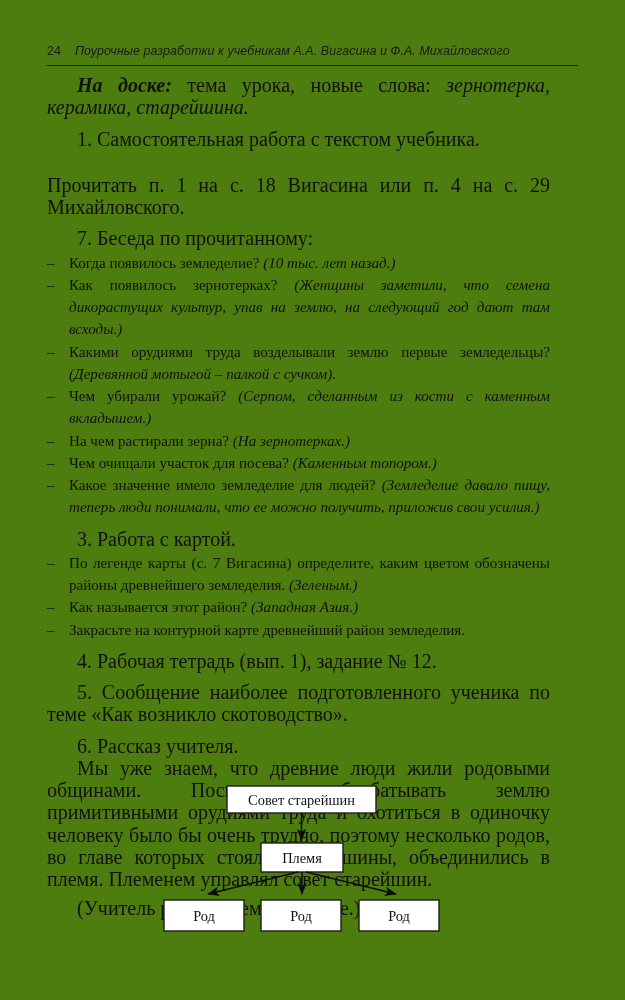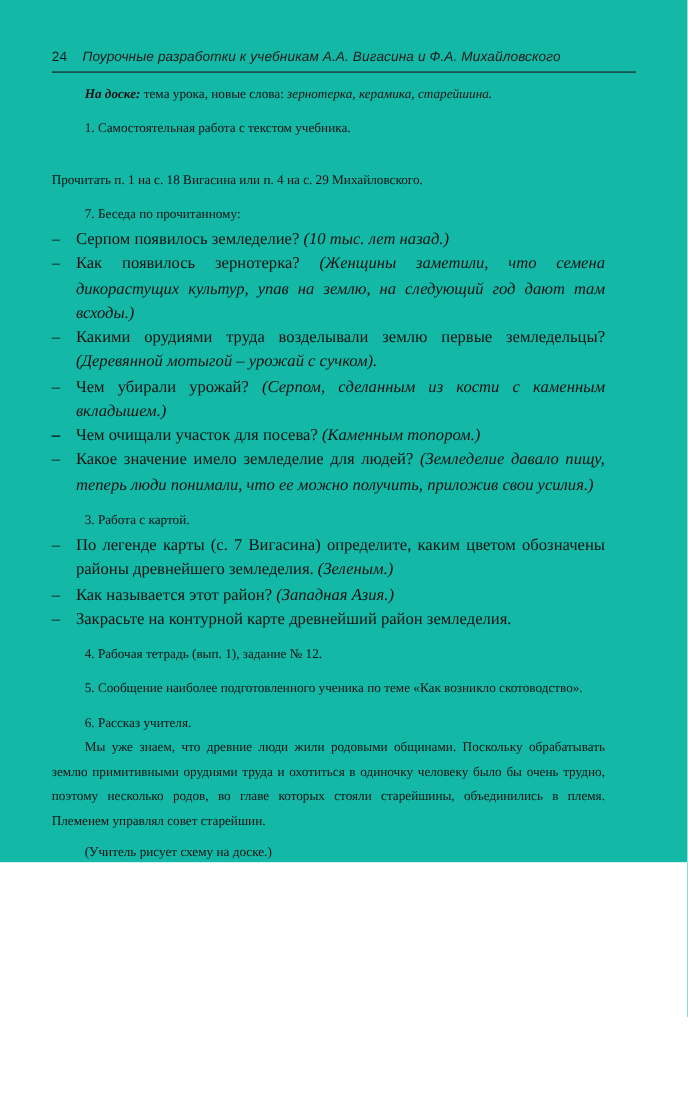--- a/index.html
+++ b/index.html
@@ -3,22 +3,22 @@
 <meta charset="utf-8">
 <style>
   html, body {
     margin: 0;
     padding: 0;
     background: #ffffff;
   }
   .page {
     position: relative;
     width: 625px;
-    height: 784px;
-    background: #14b8a6;
+    height: 1000px;
+    background: #4d7c0f;
     font-family: "Liberation Serif", "DejaVu Serif", serif;
     color: #111111;
     overflow: hidden;
   }
 
   
   .running-head {
     position: absolute;
     left: 47px;
     top: 44px;
@@ -48,21 +48,21 @@
 
   
   .column {
     position: absolute;
     left: 47px;
     top: 74px;
     width: 503px;
   }
 
   .para {
-    font-size: 12px;
+    font-size: 20px;
     line-height: 22.25px;
     text-align: justify;
     text-justify: inter-word;
     margin: 0;
     hyphens: manual;
   }
   .para.indent  { text-indent: 30px; }
   .para.flush   { text-indent: 0; margin-top: 24px; }
   .para.gap-sm  { margin-top: 6.5px; }
   .para.gap-md  { margin-top: 9px; }
@@ -126,40 +126,41 @@
 
     <p class="para indent"><span class="bold-italic">На доске:</span><span> тема урока, новые слова: </span><span class="ital">зернотерка, керамика, старейшина.</span></p>
 
     <p class="para indent gap-md">1. Самостоятельная работа с текстом учебника.</p>
     <p class="para flush">Прочитать п. 1 на с. 18 Вигасина или п. 4 на с. 29 Михайловского.</p>
 
     <p class="para indent gap-md">7. Беседа по прочитанному:</p>
 
     <div class="dash-item gap-sm" style="margin-top:2px;">
       <span class="dash">–</span>
-      <span class="body"><span>Серпом появилось земледелие? </span><span class="ital">(10 тыс. лет назад.)</span></span>
-    </div>
-
-    <div class="dash-item">
-      <span class="dash">–</span>
-      <span class="body"><span>Как появилось зернотерка? </span><span class="ital">(Женщины заметили, что семена дикорастущих культур, упав на землю, на следующий год дают там всходы.)</span></span>
-    </div>
-
-    <div class="dash-item">
-      <span class="dash">–</span>
-      <span class="body"><span>Какими орудиями труда возделывали землю первые земледельцы? </span><span class="ital">(Деревянной мотыгой – урожай с сучком).</span></span>
+      <span class="body"><span>Когда появилось земледелие? </span><span class="ital">(10 тыс. лет назад.)</span></span>
+    </div>
+
+    <div class="dash-item">
+      <span class="dash">–</span>
+      <span class="body"><span>Как появилось зернотерках? </span><span class="ital">(Женщины заметили, что семена дикорастущих культур, упав на землю, на следующий год дают там всходы.)</span></span>
+    </div>
+
+    <div class="dash-item">
+      <span class="dash">–</span>
+      <span class="body"><span>Какими орудиями труда возделывали землю первые земледельцы? </span><span class="ital">(Деревянной мотыгой – палкой с сучком).</span></span>
     </div>
 
     <div class="dash-item">
       <span class="dash">–</span>
       <span class="body"><span>Чем убирали урожай? </span><span class="ital">(Серпом, сделанным из кости с каменным вкладышем.)</span></span>
     </div>
 
     <div class="dash-item">
       <span class="dash">–</span>
+      <span class="body"><span>На чем растирали зерна? </span><span class="ital">(На зернотерках.)</span></span>
     </div>
 
     <div class="dash-item">
       <span class="dash">–</span>
       <span class="body"><span>Чем очищали участок для посева? </span><span class="ital">(Каменным топором.)</span></span>
     </div>
 
     <div class="dash-item">
       <span class="dash">–</span>
       <span class="body"><span>Какое значение имело земледелие для людей? </span><span class="ital">(Земледелие давало пищу, теперь люди понимали, что ее можно получить, приложив свои усилия.)</span></span>

